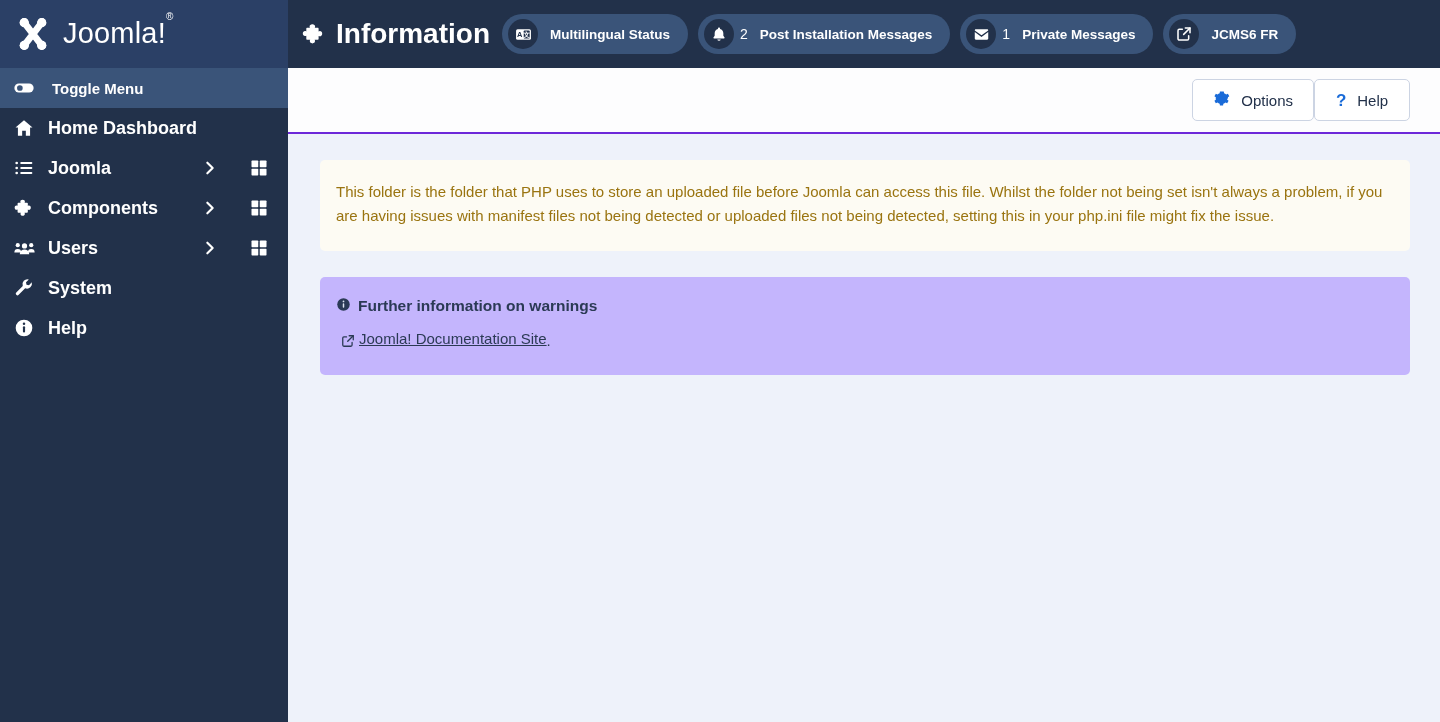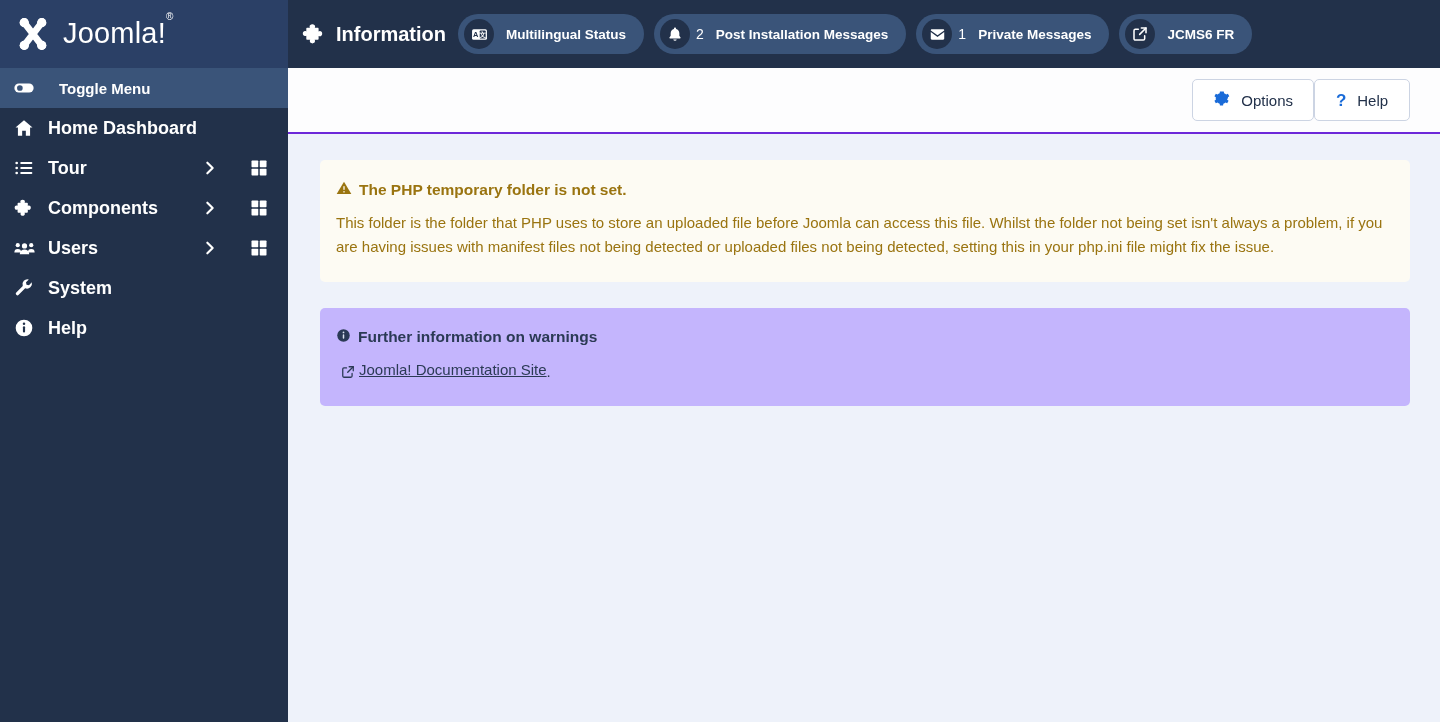--- a/index.html
+++ b/index.html
@@ -44,21 +44,21 @@
   .headerbar {
     flex: 1 1 auto;
     height: 68px;
     display: flex;
     align-items: center;
     padding: 0 16px 0 14px;
     gap: 10px;
   }
   .page-ident {
     display: flex; align-items: center; gap: 10px;
-    color: #fff; font-size: 20px; font-weight: 600;
+    color: #fff; font-size: 28px; font-weight: 600;
     white-space: nowrap;
     margin-right: 2px;
   }
   .page-ident .ic { display: flex; }
 
   .pill {
     display: flex; align-items: center;
     height: 40px;
     border-radius: 20px;
     background: #3a5479;
@@ -88,21 +88,21 @@
   .sidebar {
     width: 288px; flex: 0 0 288px;
     background: #22314a;
     display: flex; flex-direction: column;
   }
   .toggle-menu {
     height: 40px;
     background: #3a5479;
     display: flex; align-items: center;
     padding: 0 0 0 12px;
-    gap: 23px;
+    gap: 16px;
     cursor: pointer;
   }
   .toggle-menu .tlabel { color: #fff; font-size: 15px; font-weight: 600; }
   .menu-item {
     height: 40px;
     display: flex; align-items: center;
     padding: 0 20px 0 12px;
     gap: 12px;
     cursor: pointer;
     color: #ffffff;
@@ -272,21 +272,21 @@
       <span class="ic">
         <svg width="20" height="20" viewBox="0 0 24 24" fill="#ffffff">
           <circle cx="3.2" cy="6" r="1.6"></circle>
             <rect x="7.5" y="4.9" width="14.5" height="2.2" rx="1.1"></rect>
           <circle cx="3.2" cy="12" r="1.6"></circle>
             <rect x="7.5" y="10.9" width="14.5" height="2.2" rx="1.1"></rect>
           <circle cx="3.2" cy="18" r="1.6"></circle>
             <rect x="7.5" y="16.9" width="14.5" height="2.2" rx="1.1"></rect>
         </svg>
       </span>
-      <span class="mlabel">Tour</span>
+      <span class="mlabel">Joomla</span>
       <span class="chev">
         <svg width="16" height="16" viewBox="0 0 24 24" fill="none" stroke="#ffffff" stroke-width="3.2" stroke-linecap="round" stroke-linejoin="round">
             <polyline points="8 4 16 12 8 20"></polyline>
           </svg>
       </span>
       <span class="grid">
         <svg width="18" height="18" viewBox="0 0 24 24" fill="#ffffff">
             <rect x="2" y="2" width="9" height="9" rx="1"></rect>
             <rect x="13" y="2" width="9" height="9" rx="1"></rect>
             <rect x="2" y="13" width="9" height="9" rx="1"></rect>
@@ -379,30 +379,20 @@
       </div>
       <div class="tbtn">
         <span class="qm">?</span>
         <span>Help</span>
       </div>
     </div>
 
     <div class="content">
 
       <div class="alert alert-warning">
-        <h4>
-          <span>
-            <svg width="16" height="16" viewBox="0 0 24 24" fill="#9a7410">
-              <path d="M12 2.5 23 21H1z"></path>
-              <rect x="11" y="9" width="2" height="6" rx="1" fill="#fdfbf3"></rect>
-              <circle cx="12" cy="17.8" r="1.15" fill="#fdfbf3"></circle>
-            </svg>
-          </span>
-          <span>The PHP temporary folder is not set.</span>
-        </h4>
         <p>This folder is the folder that PHP uses to store an uploaded file before Joomla can access this file. Whilst the folder not being set isn't always a problem, if you are having issues with manifest files not being detected or uploaded files not being detected, setting this in your php.ini file might fix the issue.</p>
       </div>
 
       <div class="alert alert-info">
         <h4>
           <span>
             <svg width="15" height="15" viewBox="0 0 24 24" fill="#2b3a55">
               <circle cx="12" cy="12" r="10"></circle>
               <rect x="10.8" y="10" width="2.4" height="7.2" rx="1.1" fill="#dde4f0"></rect>
               <circle cx="12" cy="7.1" r="1.4" fill="#dde4f0"></circle>

